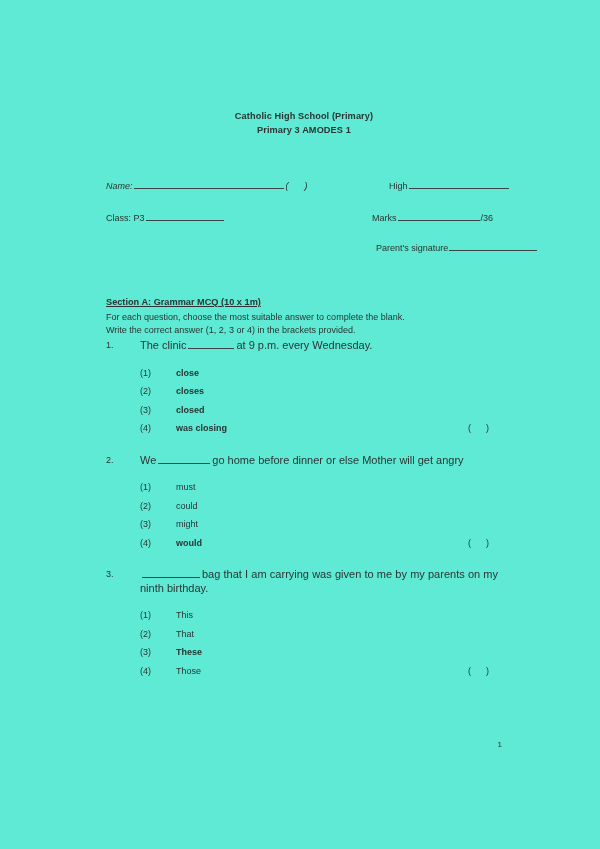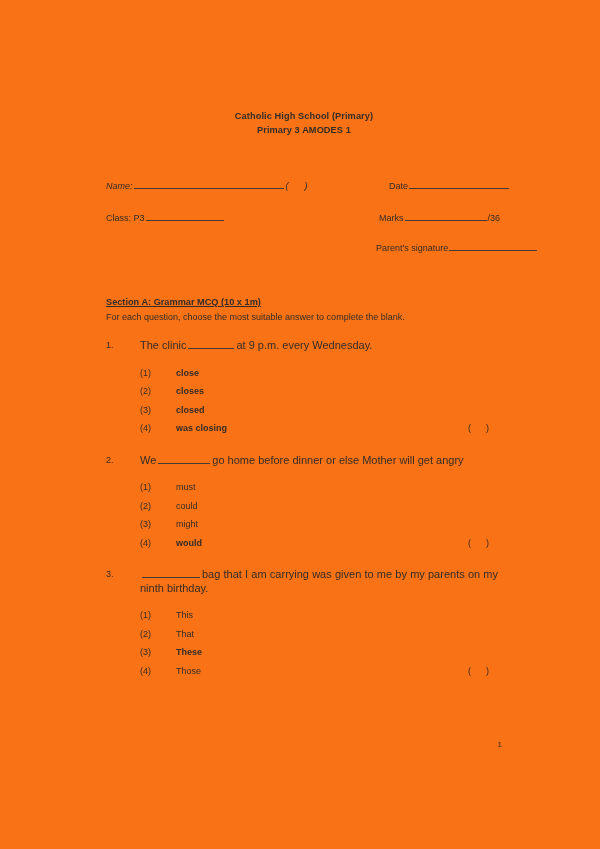--- a/index.html
+++ b/index.html
@@ -16,21 +16,21 @@
     overflow: hidden;
     -webkit-font-smoothing: none;
   }
 
   
   #page {
     position: absolute;
     left: 0; top: 0;
     width: 600px;
     height: 849px;
-    background: #f97316;
+    background: #5eead4;
   }
 
   
   #scan {
     position: absolute;
     left: 104px;
     top: 0;
     width: 400px;
     height: 849px;
     opacity: 0.93;
@@ -56,21 +56,21 @@
 
   .field-row {
     position: absolute;
     font-size: 9px;
     line-height: 12px;
     white-space: nowrap;
   }
   .row-name  { left: 2px;   top: 4px; font-style: italic; }
   .row-date  { left: 285px; top: 4px; }
   .row-class { left: 2px;   top: 36px; }
-  .row-marks { left: 275px; top: 36px; }
+  .row-marks { left: 268px; top: 36px; }
   .row-sign  { left: 229px; top: 66px; padding-left: 43px; }
 
   .lbl { display: inline-block; }
   .rule {
     display: inline-block;
     border-bottom: 1px solid #3a3a3a;
     height: 8px;
     vertical-align: baseline;
     margin: 0 1px;
   }
@@ -189,40 +189,41 @@
       <span class="hline">Primary 3 AMODES 1</span>
     </div>
 
     <div class="particulars">
 
       <div class="field-row row-name">
         <span class="lbl">Name:</span><span class="rule rule-name"></span><span class="paren-idx"><span>(</span><span class="gap"></span><span>)</span></span>
       </div>
 
       <div class="field-row row-date">
-        <span class="lbl">Date</span><span class="rule rule-date"></span>
+        <span class="lbl">High</span><span class="rule rule-date"></span>
       </div>
 
       <div class="field-row row-class">
         <span class="lbl">Class: P3</span><span class="rule rule-class"></span>
       </div>
 
       <div class="field-row row-marks">
         <span class="lbl">Marks</span><span class="rule rule-marks"></span><span class="lbl">/36</span>
       </div>
 
       <div class="field-row row-sign">
         <span class="lbl">Parent's signature</span><span class="rule rule-sign"></span>
       </div>
 
     </div>
 
     <div class="section-block">
       <div><span class="section-title">Section A: Grammar MCQ (10 x 1m)</span></div>
       <p class="section-instr">For each question, choose the most suitable answer to complete the blank.</p>
+      <p class="section-instr">Write the correct answer (1, 2, 3 or 4) in the brackets provided.</p>
     </div>
 
     <div class="questions">
 
       <div class="question">
         <div class="q-head">
           <span class="q-num">1.</span>
           <div class="q-text"><span>The clinic</span><span class="blank blank-sm"></span><span>at 9 p.m. every Wednesday.</span></div>
         </div>
         <div class="options">

